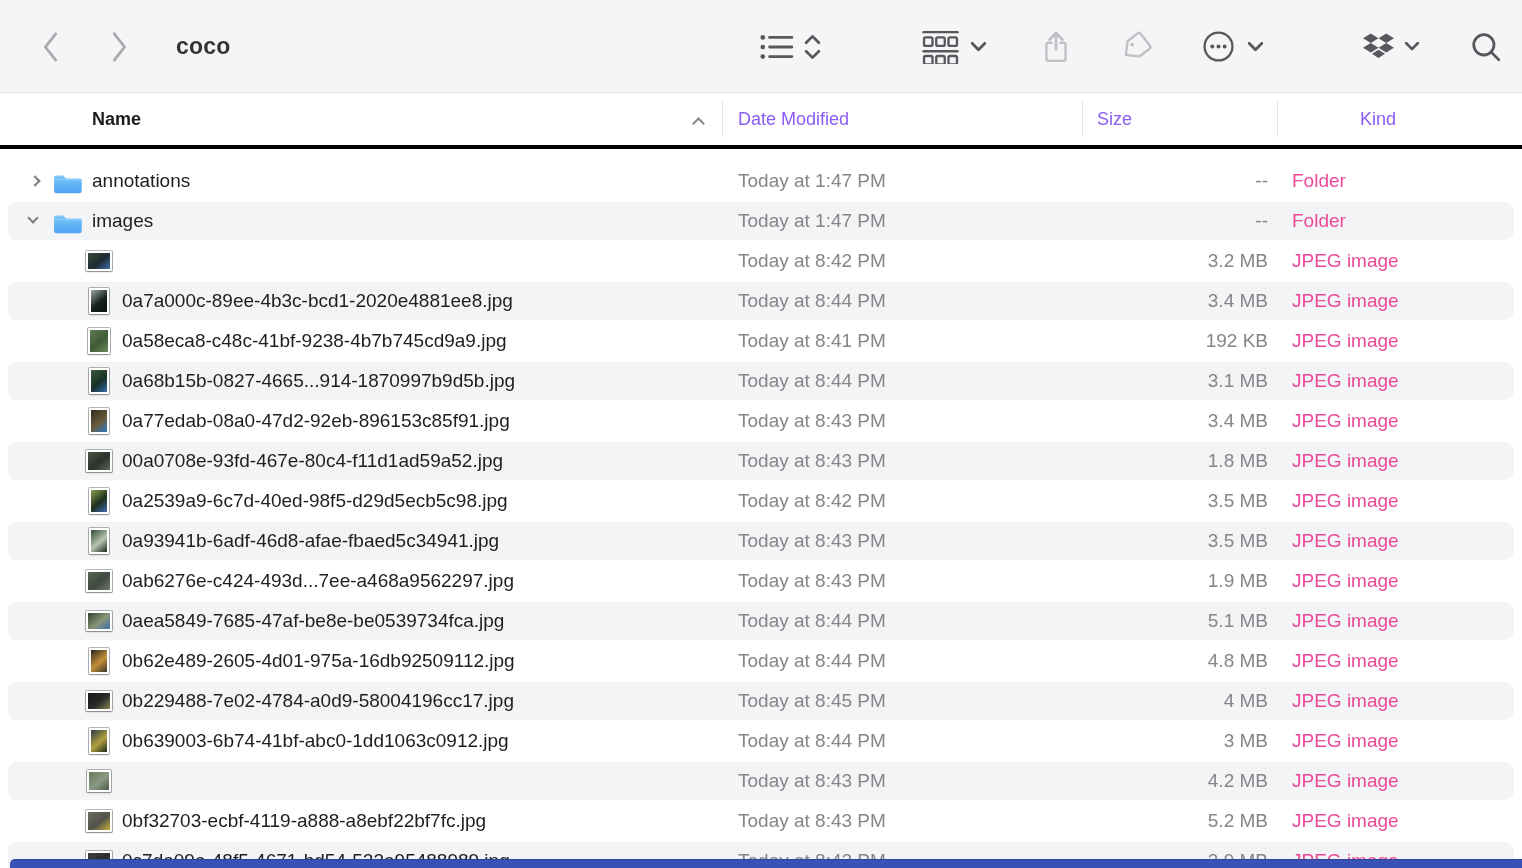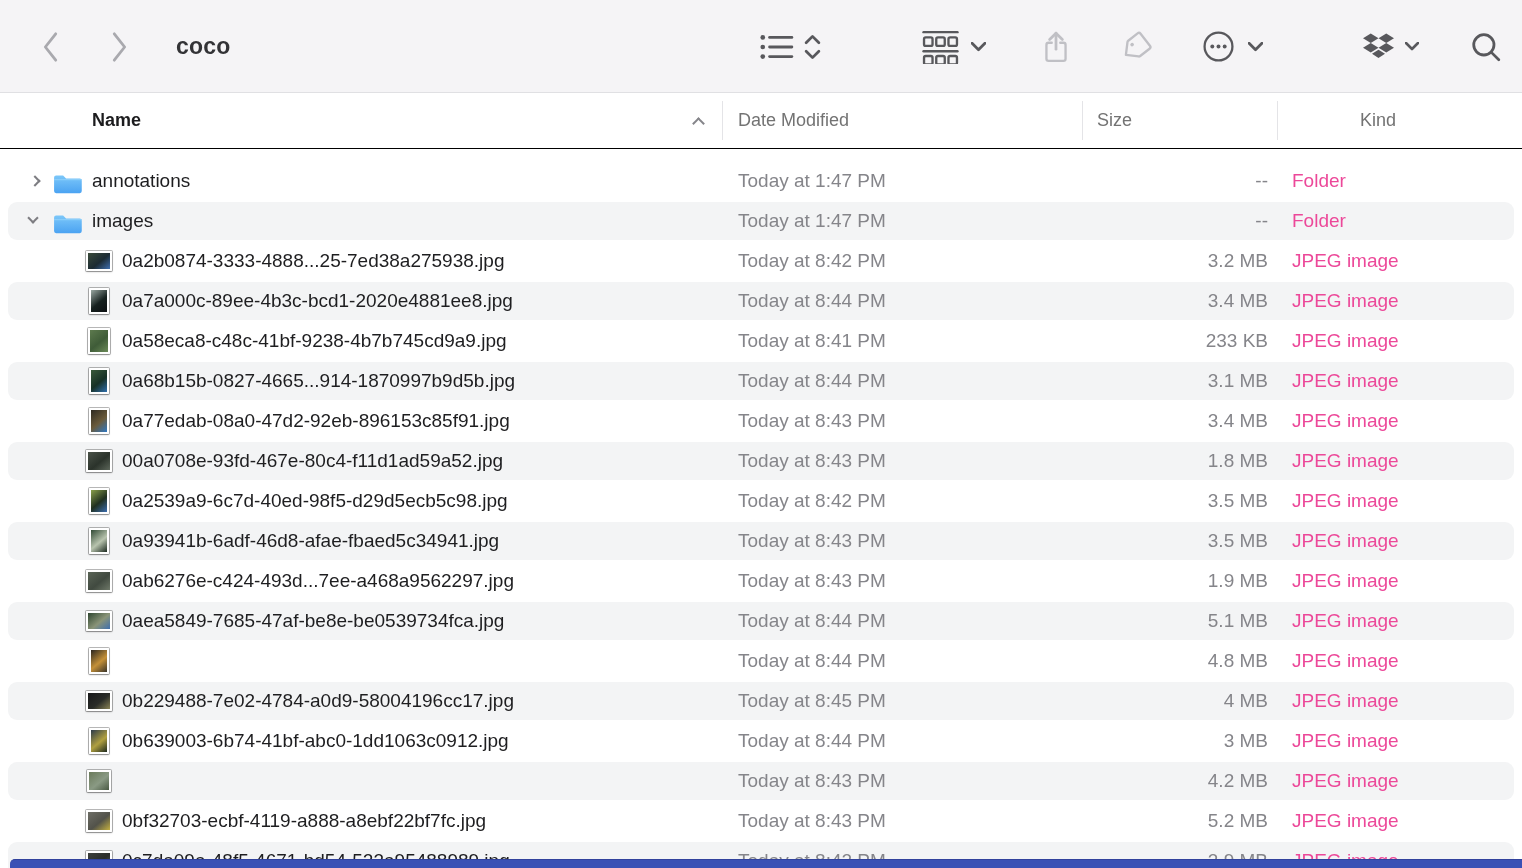--- a/index.html
+++ b/index.html
@@ -20,23 +20,23 @@
   .ico{display:block;}
   .ico .st{fill:none;stroke:#58585c;stroke-width:2.6;stroke-linecap:round;stroke-linejoin:round;}
   .ico .st-thin{fill:none;stroke:#58585c;stroke-width:2.2;stroke-linejoin:round;}
   .ico .fil{fill:#58585c;stroke:none;}
   .ico.dim .st,.ico.dim .st-thin{stroke:#c0c0c5;}
   .ico.dim .fil{fill:#c0c0c5;}
   .nav .st{stroke:#a9a9ae;stroke-width:3;}
   
   .colheader{
     position:absolute;top:93px;left:0;width:100%;height:56px;
-    background:#fff;border-bottom:1px solid #000000;padding-left:16px;
-  }
-  .colheader .hlabel{position:absolute;top:0;height:100%;display:flex;align-items:center;font-size:18px;color:#737373;}
+    background:#fff;border-bottom:4px solid #000000;padding-left:16px;
+  }
+  .colheader .hlabel{position:absolute;top:0;height:100%;display:flex;align-items:center;font-size:18px;color:#8b5cf6;}
   .colheader .hname{color:#1c1c1e;font-weight:700;}
   .hdiv{position:absolute;top:8px;bottom:8px;width:1px;background:#e4e4e7;}
   .sort-caret{
     position:absolute;left:694px;top:26px;width:9px;height:9px;
     border-left:2px solid #85858a;border-top:2px solid #85858a;
     transform:rotate(45deg);
   }
   
   .rows{position:absolute;top:161px;left:0;width:100%;height:707px;overflow:hidden;}
   .row{position:relative;width:100%;height:40px;padding-left:12px;}
@@ -221,21 +221,20 @@
       <div class="cell c-date">Today at 1:47 PM</div>
       <div class="cell c-size">--</div>
       <div class="cell c-kind">Folder</div>
     </div>
       <div class="row file">
       <div class="cell c-name">
 
         <span class="rowicon">
             <span class="thumb" style="width: 26px; height: 20px; background: linear-gradient(140deg, rgb(58, 74, 58) 0%, rgb(28, 43, 51) 55%, rgb(63, 111, 176) 100%);"></span>
           </span>
-        <span class="fname">0a2b0874-3333-4888...25-7ed38a275938.jpg</span>
       </div>
       <div class="cell c-date">Today at 8:42 PM</div>
       <div class="cell c-size">3.2 MB</div>
       <div class="cell c-kind">JPEG image</div>
     </div>
       <div class="row file shaded">
       <div class="cell c-name">
 
         <span class="rowicon">
             <span class="thumb" style="width: 20px; height: 26px; background: linear-gradient(140deg, rgb(154, 168, 162) 0%, rgb(22, 33, 31) 55%, rgb(12, 15, 18) 100%);"></span>
@@ -248,21 +247,21 @@
     </div>
       <div class="row file">
       <div class="cell c-name">
 
         <span class="rowicon">
             <span class="thumb" style="width: 22px; height: 26px; background: linear-gradient(140deg, rgb(93, 122, 78) 0%, rgb(63, 92, 56) 55%, rgb(107, 138, 88) 100%);"></span>
           </span>
         <span class="fname">0a58eca8-c48c-41bf-9238-4b7b745cd9a9.jpg</span>
       </div>
       <div class="cell c-date">Today at 8:41 PM</div>
-      <div class="cell c-size">233 KB</div>
+      <div class="cell c-size">192 KB</div>
       <div class="cell c-kind">JPEG image</div>
     </div>
       <div class="row file shaded">
       <div class="cell c-name">
 
         <span class="rowicon">
             <span class="thumb" style="width: 20px; height: 26px; background: linear-gradient(140deg, rgb(58, 90, 58) 0%, rgb(23, 49, 38) 55%, rgb(47, 111, 174) 100%);"></span>
           </span>
         <span class="fname">0a68b15b-0827-4665...914-1870997b9d5b.jpg</span>
       </div>
@@ -341,20 +340,21 @@
       <div class="cell c-date">Today at 8:44 PM</div>
       <div class="cell c-size">5.1 MB</div>
       <div class="cell c-kind">JPEG image</div>
     </div>
       <div class="row file">
       <div class="cell c-name">
 
         <span class="rowicon">
             <span class="thumb" style="width: 20px; height: 26px; background: linear-gradient(140deg, rgb(42, 38, 32) 0%, rgb(196, 144, 56) 55%, rgb(58, 52, 42) 100%);"></span>
           </span>
+        <span class="fname">0b62e489-2605-4d01-975a-16db92509112.jpg</span>
       </div>
       <div class="cell c-date">Today at 8:44 PM</div>
       <div class="cell c-size">4.8 MB</div>
       <div class="cell c-kind">JPEG image</div>
     </div>
       <div class="row file shaded">
       <div class="cell c-name">
 
         <span class="rowicon">
             <span class="thumb" style="width: 26px; height: 20px; background: linear-gradient(140deg, rgb(23, 24, 26) 0%, rgb(42, 44, 40) 55%, rgb(138, 132, 86) 100%);"></span>

